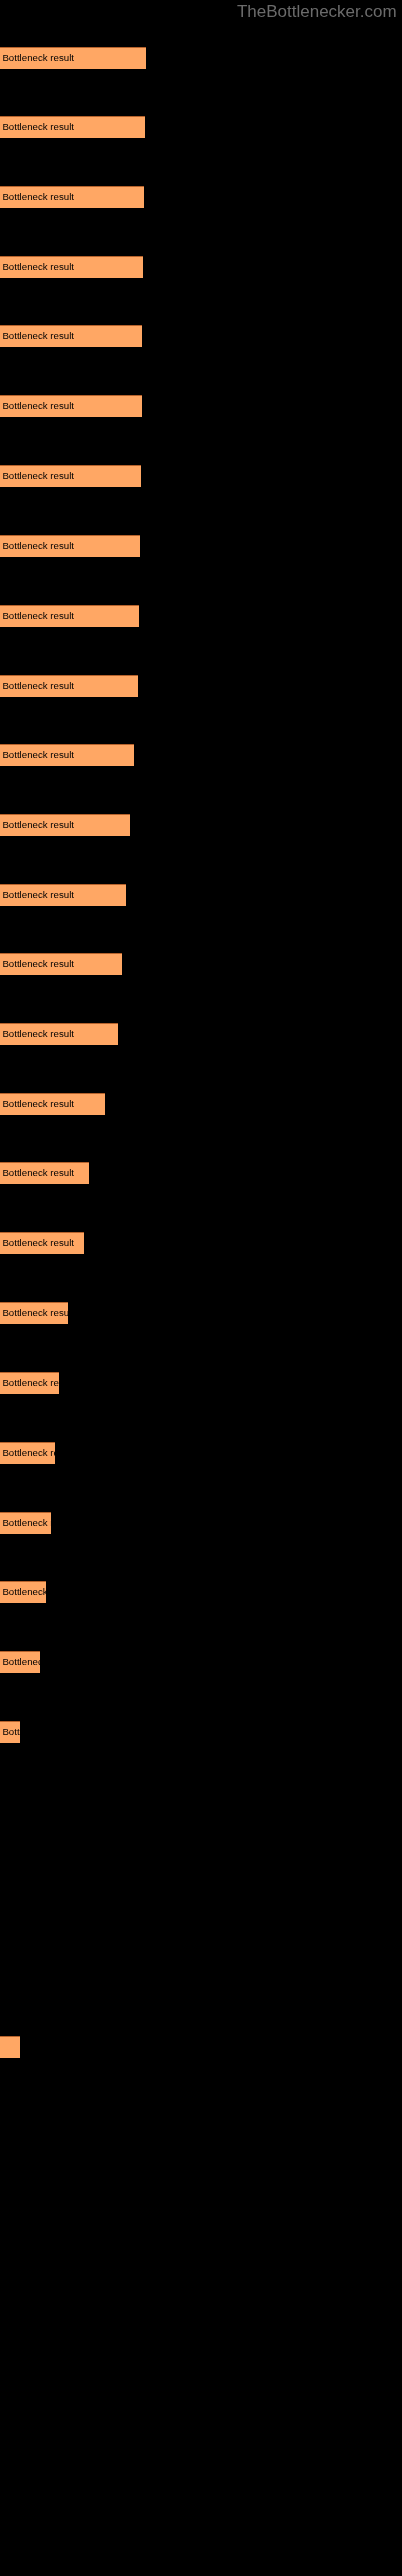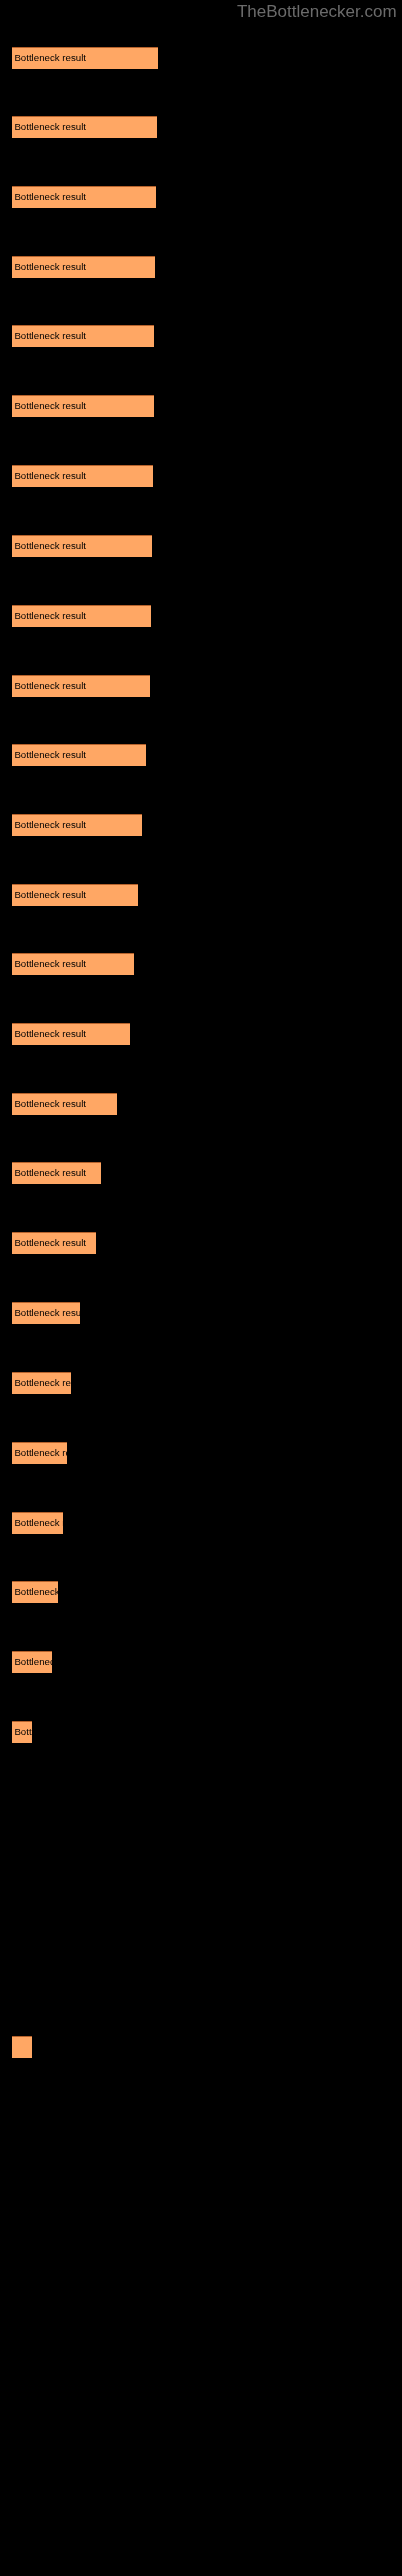--- a/index.html
+++ b/index.html
@@ -32,21 +32,21 @@
     width: 403px;
     height: 2576px;
   }
   .bar-row {
     position: absolute;
     left: 0;
     height: 22px;
   }
   .bar {
     position: absolute;
-    left: 12px;
+    left: 0;
     top: 0;
     height: 22px;
     background: #ffa764;
     border-top: 0.8px solid #b5622c;
     box-sizing: border-box;
     overflow: hidden;
     white-space: nowrap;
     padding-left: 20px;
   }
   .bar-label {

